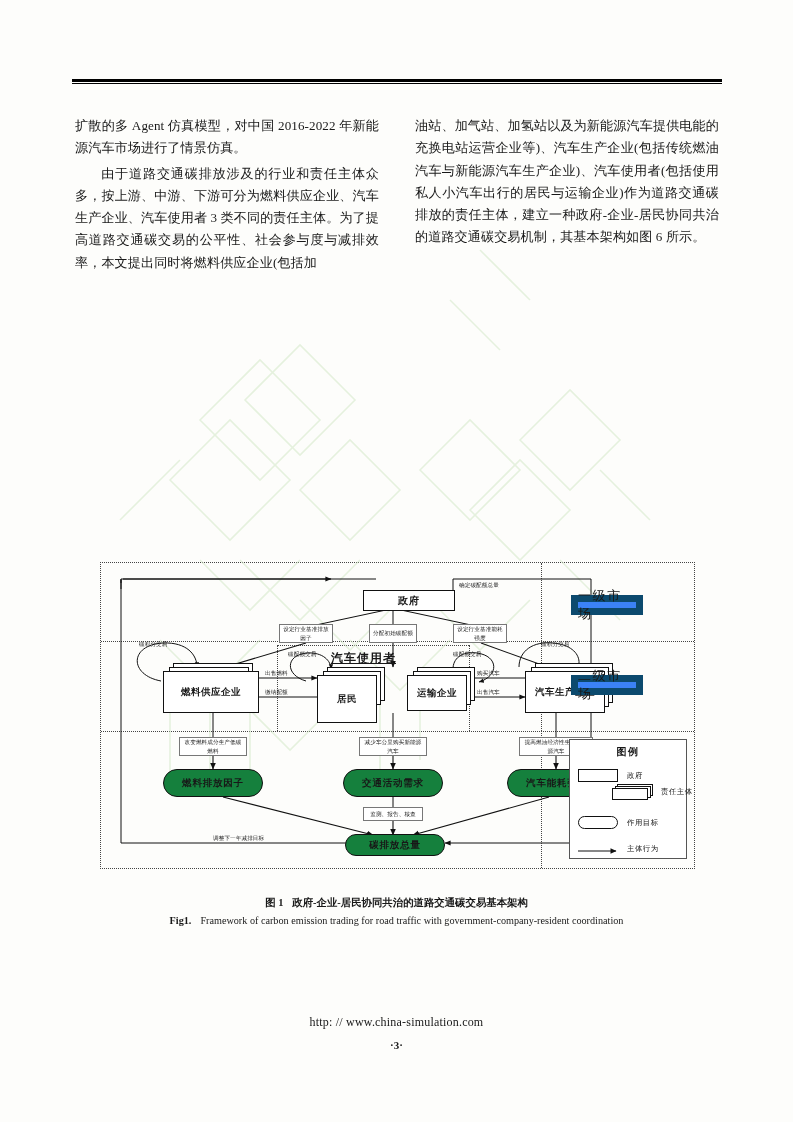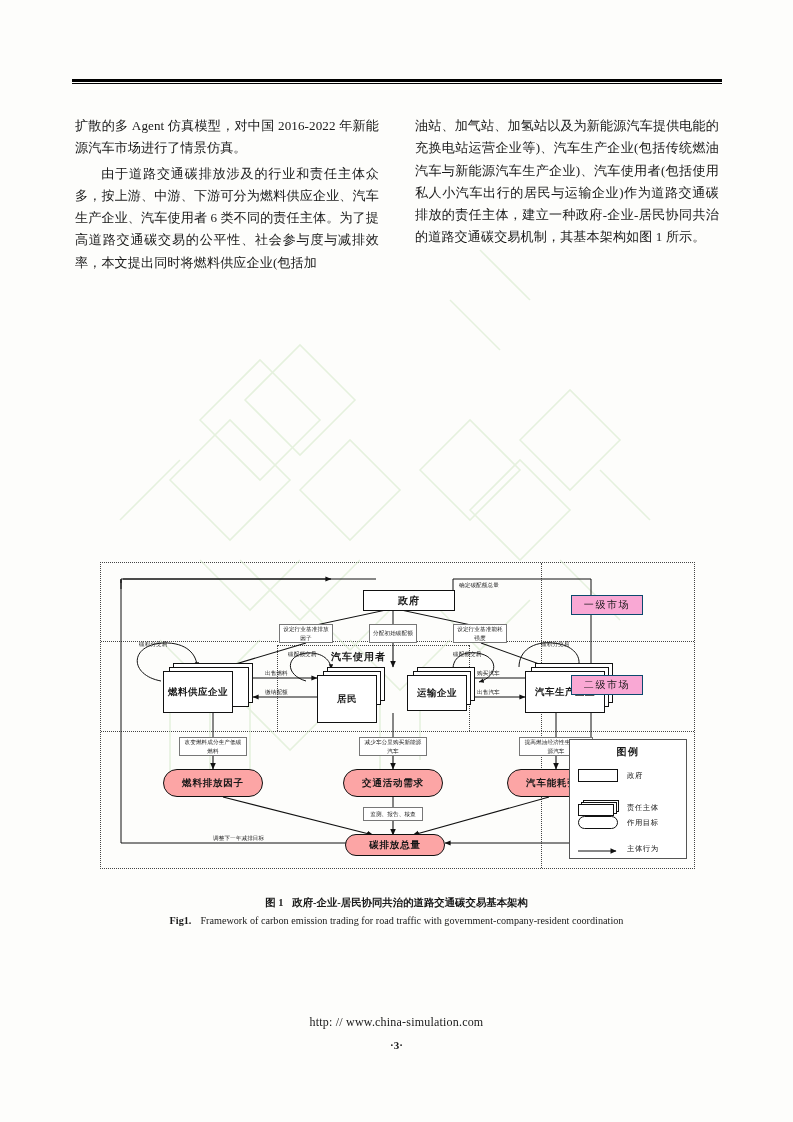--- a/index.html
+++ b/index.html
@@ -128,21 +128,21 @@
     border: 1px solid #111;
     background: #fff;
     z-index: 4;
   }
   .stack-back.b2 { z-index: 5; }
 
   .rounded {
     position: absolute;
     box-sizing: border-box;
     border: 1px solid #111;
-    background: #fca5a5;
+    background: #15803d;
     border-radius: 14px;
     display: flex;
     align-items: center;
     justify-content: center;
     font-size: 9.5px;
     font-weight: bold;
     letter-spacing: 0.8px;
     z-index: 6;
   }
 
@@ -159,47 +159,48 @@
     line-height: 1.45;
     color: #222;
     letter-spacing: 0.1px;
     z-index: 7;
     padding: 1px 2px;
   }
 
   .mkt {
     position: absolute;
     box-sizing: border-box;
-    border: 1px solid #0c4a6e;
-    background: #f9a8d4;
+    border: 7px solid #0c4a6e;
+    background: #3b82f6;
     display: flex;
     align-items: center;
     justify-content: center;
-    font-size: 10px;
+    font-size: 13px;
     letter-spacing: 1.6px;
     z-index: 7;
   }
 
   .plain-label {
     position: absolute;
     font-size: 5.6px;
     color: #222;
     letter-spacing: 0.1px;
     line-height: 1.4;
     text-align: center;
     z-index: 7;
     white-space: nowrap;
   }
   .title-label {
     position: absolute;
-    font-size: 10px;
+    font-size: 12px;
     font-weight: bold;
     letter-spacing: 1px;
     z-index: 7;
     white-space: nowrap;
+    text-decoration: underline;
   }
 
   
   .legend {
     position: absolute;
     box-sizing: border-box;
     border: 1px solid #555;
     background: #fff;
     z-index: 8;
   }
@@ -351,24 +352,24 @@
   </svg>
 
   <div class="top-rule">
     <div class="thick"></div>
     <div class="thin"></div>
   </div>
 
   <div class="columns">
     <div class="col">
       <p class="body">扩散的多 Agent 仿真模型，对中国 2016-2022 年新能源汽车市场进行了情景仿真。</p>
-      <p class="body indent">由于道路交通碳排放涉及的行业和责任主体众多，按上游、中游、下游可分为燃料供应企业、汽车生产企业、汽车使用者 6 类不同的责任主体。为了提高道路交通碳交易的公平性、社会参与度与减排效率，本文提出同时将燃料供应企业(包括加</p>
+      <p class="body indent">由于道路交通碳排放涉及的行业和责任主体众多，按上游、中游、下游可分为燃料供应企业、汽车生产企业、汽车使用者 3 类不同的责任主体。为了提高道路交通碳交易的公平性、社会参与度与减排效率，本文提出同时将燃料供应企业(包括加</p>
     </div>
     <div class="col">
-      <p class="body">油站、加气站、加氢站以及为新能源汽车提供电能的充换电站运营企业等)、汽车生产企业(包括传统燃油汽车与新能源汽车生产企业)、汽车使用者(包括使用私人小汽车出行的居民与运输企业)作为道路交通碳排放的责任主体，建立一种政府-企业-居民协同共治的道路交通碳交易机制，其基本架构如图 1 所示。</p>
+      <p class="body">油站、加气站、加氢站以及为新能源汽车提供电能的充换电站运营企业等)、汽车生产企业(包括传统燃油汽车与新能源汽车生产企业)、汽车使用者(包括使用私人小汽车出行的居民与运输企业)作为道路交通碳排放的责任主体，建立一种政府-企业-居民协同共治的道路交通碳交易机制，其基本架构如图 6 所示。</p>
     </div>
   </div>
 
   <div class="figure-wrap">
     <div class="diagram">
 
       <div class="dotted-h" style="top:78px;"></div>
       <div class="dotted-h" style="top:168px;"></div>
       <div class="dotted-v" style="left:440px; height:168px;"></div>
       <div class="dotted-v" style="left:440px; top:168px; height:137px;"></div>
@@ -454,21 +455,21 @@
       </div>
       <div class="plain-label" style="left:187px; top:88px;">
         <span>碳配额交易</span>
       </div>
       <div class="plain-label" style="left:352px; top:88px;">
         <span>碳配额交易</span>
       </div>
 
       <div class="stack-back" style="left:72px; top:100px; width:80px; height:40px;"></div>
       <div class="stack-back b2" style="left:68px; top:104px; width:80px; height:40px;"></div>
-      <div class="nbox stack-front" style="left:62px; top:108px; width:70px; height:42px;">燃料供应企业</div>
+      <div class="nbox stack-front" style="left:62px; top:108px; width:96px; height:42px;">燃料供应企业</div>
 
       <div class="dotted-v" style="left:176px; top:82px; height:86px;"></div>
       <div class="dotted-v" style="left:368px; top:82px; height:86px;"></div>
       <div class="dotted-h" style="left:176px; top:82px; width:192px;"></div>
       <div class="title-label" style="left:230px; top:87px;">汽车使用者</div>
 
       <div class="stack-back" style="left:226px; top:104px; width:58px; height:34px;"></div>
       <div class="stack-back b2" style="left:222px; top:108px; width:58px; height:34px;"></div>
       <div class="nbox stack-front" style="left:216px; top:112px; width:60px; height:48px;">居民</div>
 
@@ -500,21 +501,21 @@
       <div class="plain-label" style="left:112px; top:272px;">调整下一年减排目标</div>
 
       <div class="legend" style="left:468px; top:176px; width:118px; height:120px;">
         <div class="legend-title">图例</div>
         <div class="legend-row" style="top:28px;">
           <span class="swatch">
               <span class="sw-rect"></span>
             </span>
           <span class="lbl">政府</span>
         </div>
-        <div class="legend-row" style="top:60px;">
+        <div class="legend-row" style="top:44px;margin-left:34px;">
           <span class="swatch">
             <span class="sw-stack-b"></span>
               <span class="sw-stack-m"></span>
               <span class="sw-stack-f"></span>
           </span>
           <span class="lbl">责任主体</span>
         </div>
         <div class="legend-row" style="top:75px;">
           <span class="swatch">
               <span class="sw-round"></span>

